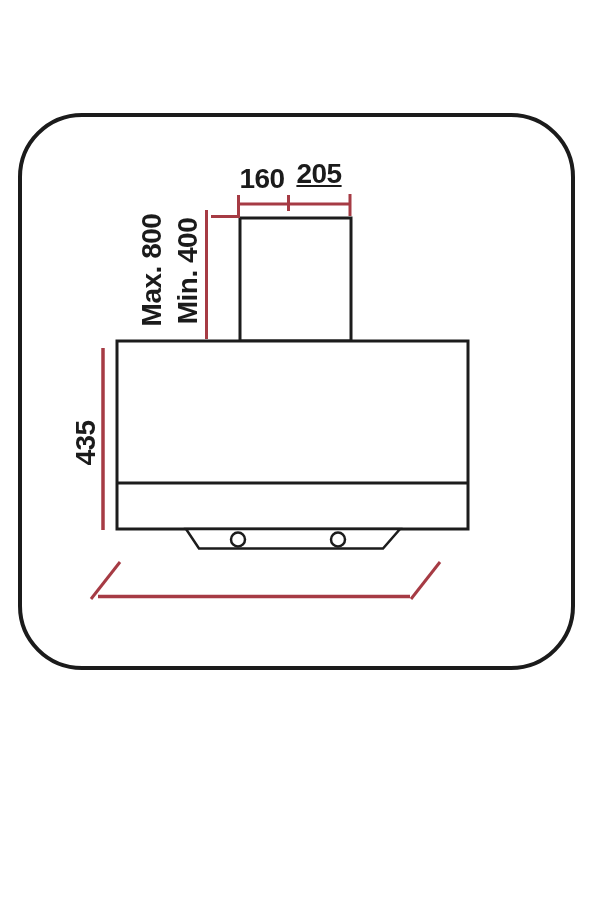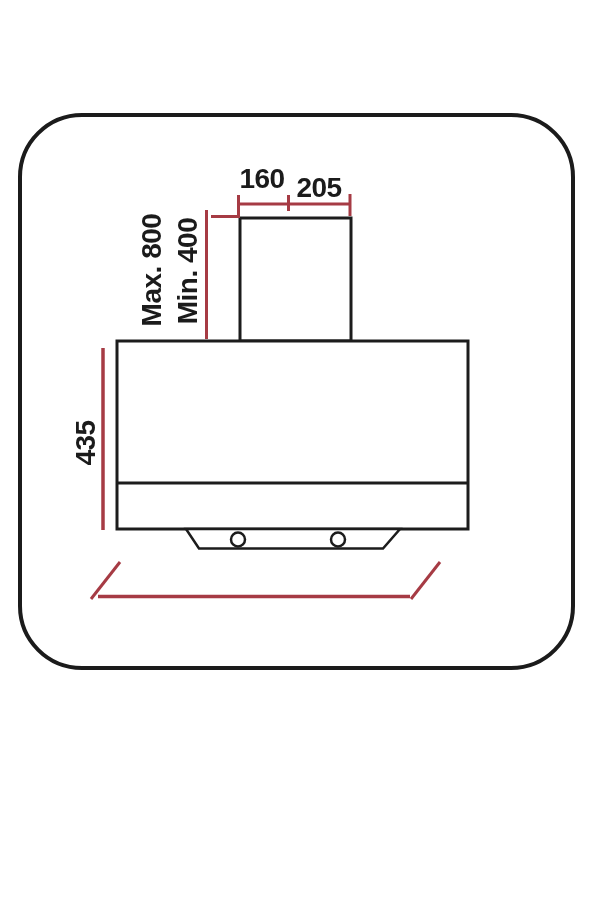--- a/index.html
+++ b/index.html
@@ -80,21 +80,21 @@
       <line x1="103" y1="348" x2="103" y2="530" stroke-width="3.5"></line>
 
       <line x1="98" y1="596.5" x2="410" y2="596.5" stroke-width="3.5"></line>
       <line x1="91" y1="599" x2="120" y2="562"></line>
       <line x1="411" y1="599" x2="440" y2="562"></line>
     </g>
   </svg>
 
   <div class="dim-label" style="left:262px; top:179px;">160</div>
 
-  <div class="dim-label" style="left:319px; top:188px;">205</div>
+  <div class="dim-label" style="left:319px; top:174px;text-decoration:underline;">205</div>
 
   <div class="dim-label rot" style="left:152px; top:270px;">Max. 800</div>
 
   <div class="dim-label rot" style="left:188px; top:271px;">Min. 400</div>
 
   <div class="dim-label rot" style="left:86px; top:443px;">435</div>
 
 
 </div>
 

